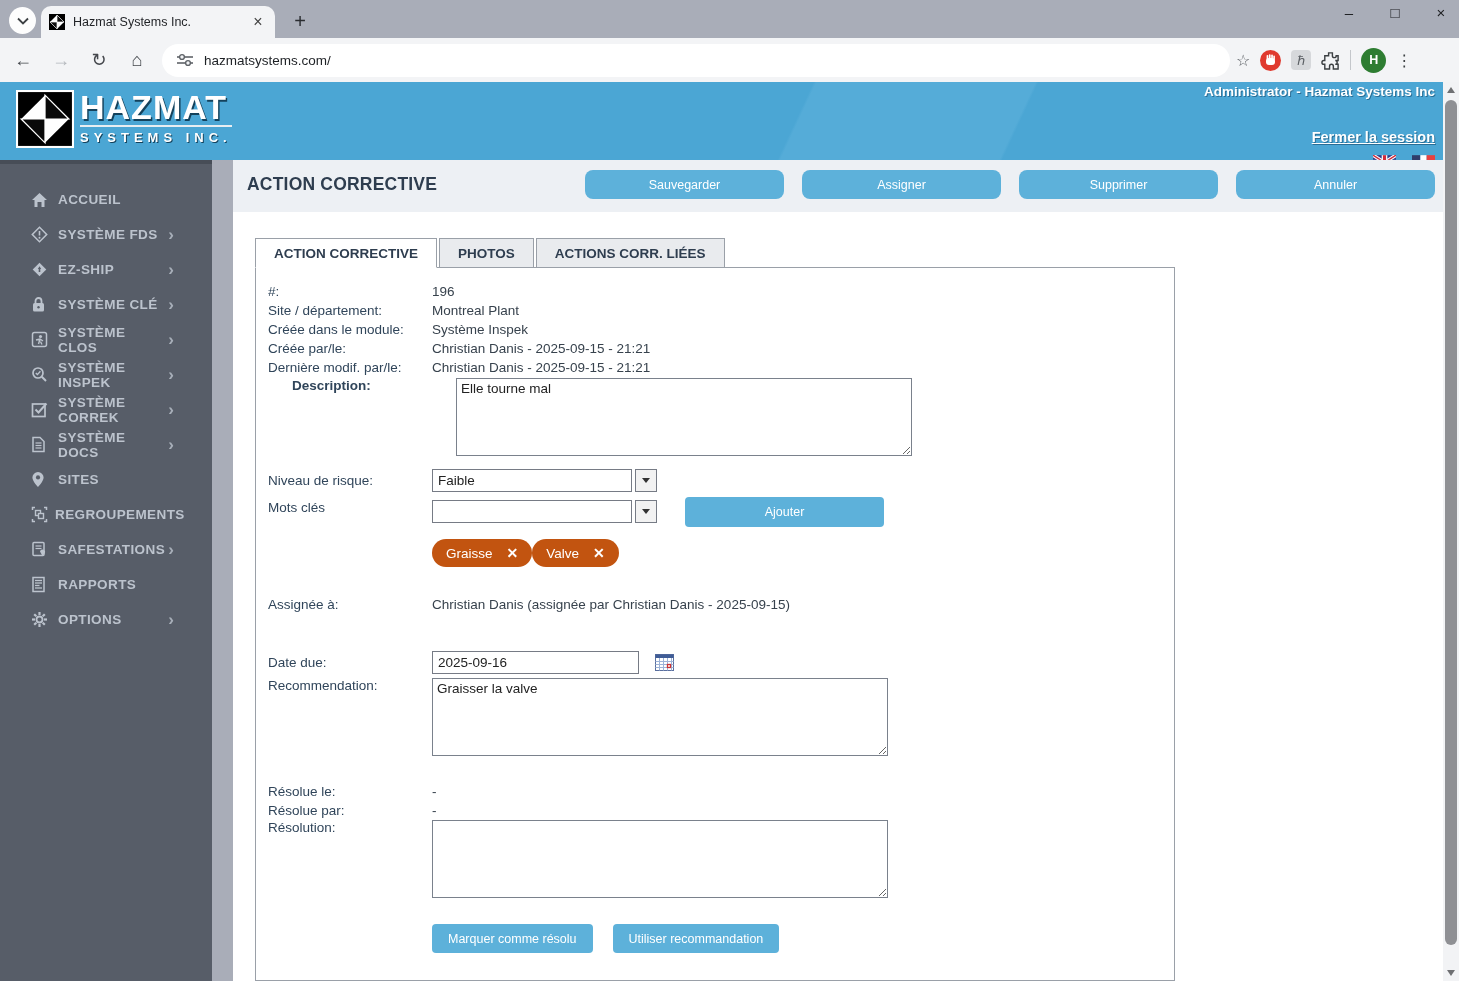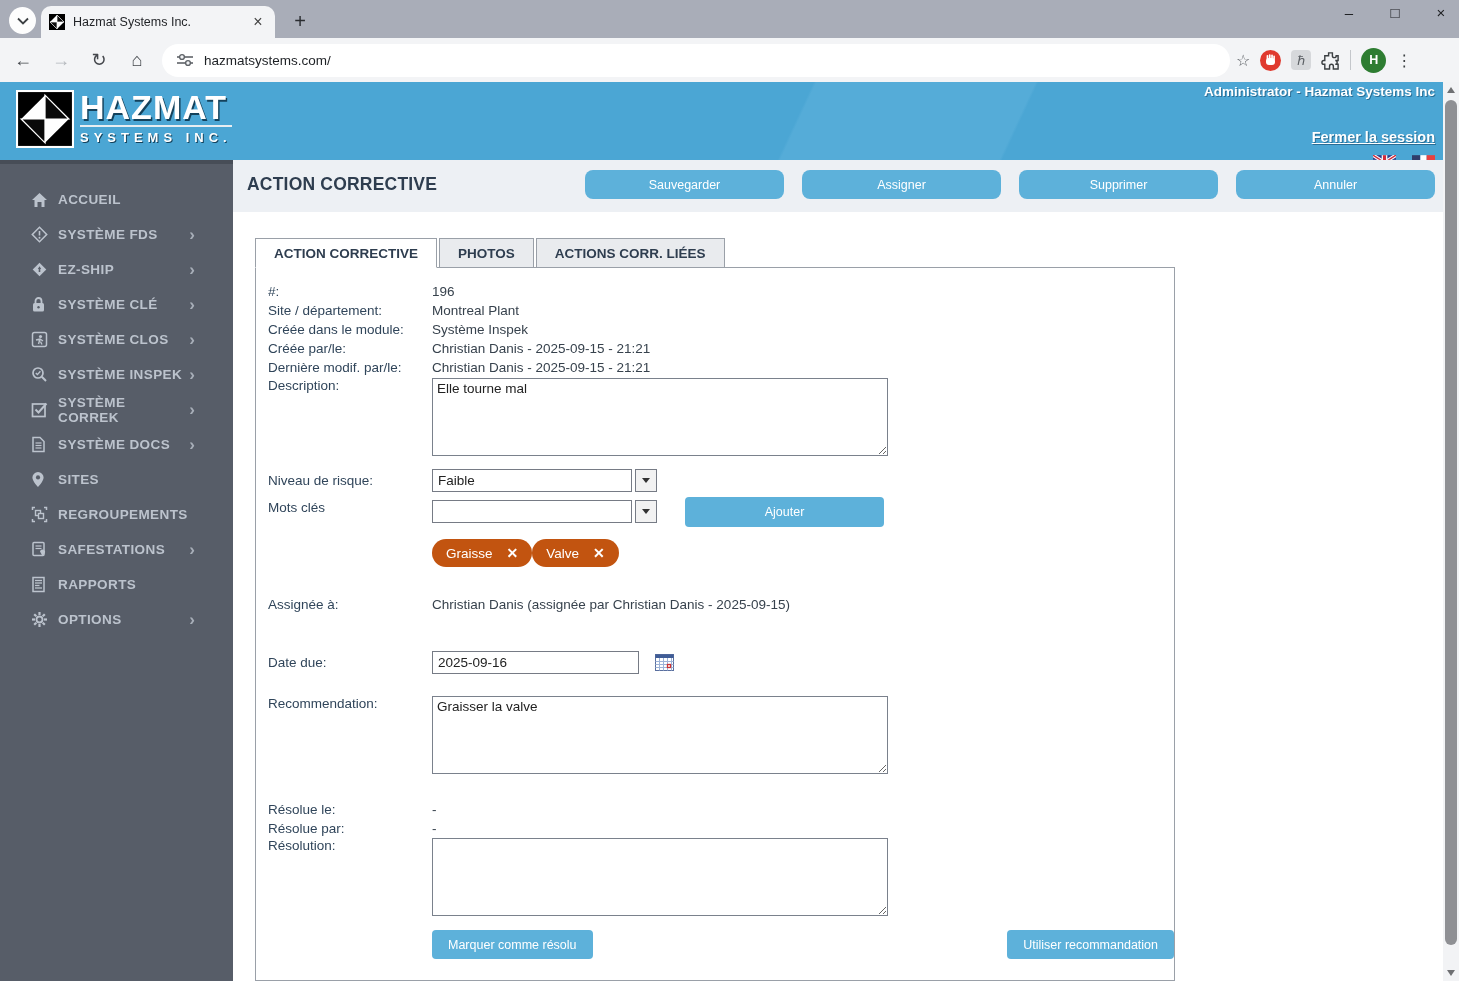--- a/index.html
+++ b/index.html
@@ -48,21 +48,21 @@
     text-shadow:1.5px 1.5px 0 #14425c; border-bottom:2px solid #e8eef2; padding-bottom:1px;}
   .logo-s { color:#fff; font-weight:bold; font-size:13px; letter-spacing:5px;
     text-shadow:1px 1px 0 #14425c; margin-top:3px; }
   .hdr-right { position:absolute; right:8px; top:2px; text-align:right; }
   .admin-line { color:#fff; font-weight:bold; font-size:13.5px; text-shadow:1px 1px 0 #2a6e96; }
   .logout { display:inline-block; margin-top:30px; color:#fff; font-weight:bold; font-size:14.5px;
     text-decoration:underline; text-shadow:1px 1px 0 #2a6e96; cursor:pointer; }
   .flags { margin-top:9px; display:flex; gap:16px; justify-content:flex-end; align-items:center; }
 
   
-  .sidebar { position:absolute; left:0; top:160px; width:233px; height:821px; background:#575d68;
+  .sidebar { position:absolute; left:0; top:160px; width:212px; height:821px; background:#575d68;
     border-top:4px solid #474d57; }
   .nav-item { display:flex; align-items:center; height:35px; padding-left:31px; cursor:pointer; }
   .nav-item .nicon { width:20px; height:18px; display:flex; align-items:center; }
   .nav-item .nlabel { color:#bcc3cd; font-weight:bold; font-size:13.5px; letter-spacing:.4px;
     margin-left:7px; flex:1; }
   .nav-item .chev { color:#a7aeb8; font-size:17px; font-weight:bold; margin-right:38px; }
 
   
   .main { position:absolute; left:233px; top:160px; width:1210px; height:821px; background:#fff; }
   .title-band { position:absolute; left:0; top:0; width:1210px; height:52px; background:#edf0f4; }
@@ -76,41 +76,41 @@
     align-items:center; padding:0 18px; font-size:13.5px; font-weight:bold; color:#2e3d4f;
     margin-right:2px; cursor:pointer; }
   .ctab.active { background:#fff; border-bottom:1px solid #fff; position:relative; z-index:2; }
   .panel { position:absolute; left:22px; top:107px; width:920px; height:714px;
     border:1px solid #9aa0a8; background:#fff; padding-top:14px; z-index:1; }
 
   .frow { display:flex; padding-left:12px; }
   .info { line-height:19px; }
   .flabel { width:164px; font-size:13.5px; color:#30455a; }
   .fvalue { font-size:13.5px; color:#37424d; }
-  .bold { font-weight:normal; }
+  .bold { font-weight:bold;margin-left:24px; }
   textarea.big { width:456px; height:78px; border:1px solid #7a818c; font-size:13.5px;
     color:#222; padding:2px 4px; resize:both; font-family:"Liberation Sans",sans-serif; }
   .combo { display:flex; }
   .combo input { width:200px; height:23px; border:1px solid #767b85; font-size:13.5px;
     padding:1px 5px; color:#222; font-family:"Liberation Sans",sans-serif; }
   .combo .drop { width:22px; height:23px; margin-left:3px; border:1px solid #767b85;
     background:#f2f2f2; display:flex; align-items:center; justify-content:center; cursor:pointer; }
   .drop .arr { width:0; height:0; border-left:4px solid transparent; border-right:4px solid transparent;
     border-top:5px solid #333; }
   .add-btn { width:199px; height:30px; margin-left:28px; margin-top:-3px; background:#5db1da;
     border:none; border-radius:4px; color:#fff; font-size:12.5px; cursor:pointer;
     font-family:"Liberation Sans",sans-serif; }
   .tagrow { margin-left:176px; margin-top:12px; display:flex; gap:0; }
   .tag { height:28px; background:#c25410; border-radius:14px; color:#fff; font-size:13.5px;
     display:flex; align-items:center; padding:0 14px; gap:14px; }
   .tag .tx { font-weight:bold; cursor:pointer; font-size:14px; }
   .dateinput { width:207px; height:23px; border:1px solid #767b85; font-size:13.5px; padding:1px 5px;
     color:#222; font-family:"Liberation Sans",sans-serif; }
   .calbtn { margin-left:16px; cursor:pointer; display:flex; align-items:center; }
-  .btm-btns { margin-left:176px; margin-top:14px; display:flex; gap:20px;justify-content:space-between; }
+  .btm-btns { margin-left:176px; margin-top:26px; display:flex; gap:20px; }
   .small-btn { height:29px; padding:0 16px; background:#5db1da; border:none; border-radius:4px;
     color:#fff; font-size:12.5px; cursor:pointer; font-family:"Liberation Sans",sans-serif; }
 
   
   .vscroll { position:absolute; right:0; top:82px; width:16px; height:899px; background:#f2f3f5; }
   .vthumb { position:absolute; left:2px; top:18px; width:12px; height:845px; border-radius:6px;
     background:#8f9094; }
   .sarrow-up { position:absolute; left:4px; top:5px; width:0; height:0;
     border-left:4px solid transparent; border-right:4px solid transparent; border-bottom:6px solid #6f7073;}
   .sarrow-dn { position:absolute; left:4px; bottom:5px; width:0; height:0;
@@ -477,21 +477,21 @@
               <line x1="4.5" y1="4" x2="4.5" y2="16.5"></line>
               <line x1="8.5" y1="4" x2="8.5" y2="16.5"></line>
               <line x1="12.5" y1="4" x2="12.5" y2="16.5"></line>
               <line x1="16.5" y1="4" x2="16.5" y2="16.5"></line>
             </g>
           <rect x="12.5" y="10.5" width="3" height="3" fill="none" stroke="#c33" stroke-width="1.3"></rect>
         </svg>
       </span>
     </div>
 
-    <div class="frow" style="margin-top:22px">
+    <div class="frow" style="margin-top:4px">
       <span class="flabel">Recommendation:</span>
       <textarea class="big" style="">Graisser la valve</textarea>
     </div>
 
     <div class="frow info" style="margin-top:26px">
         <span class="flabel">Résolue le:</span>
         <span class="fvalue">-</span>
       </div>
     <div class="frow info">
         <span class="flabel">Résolue par:</span>

